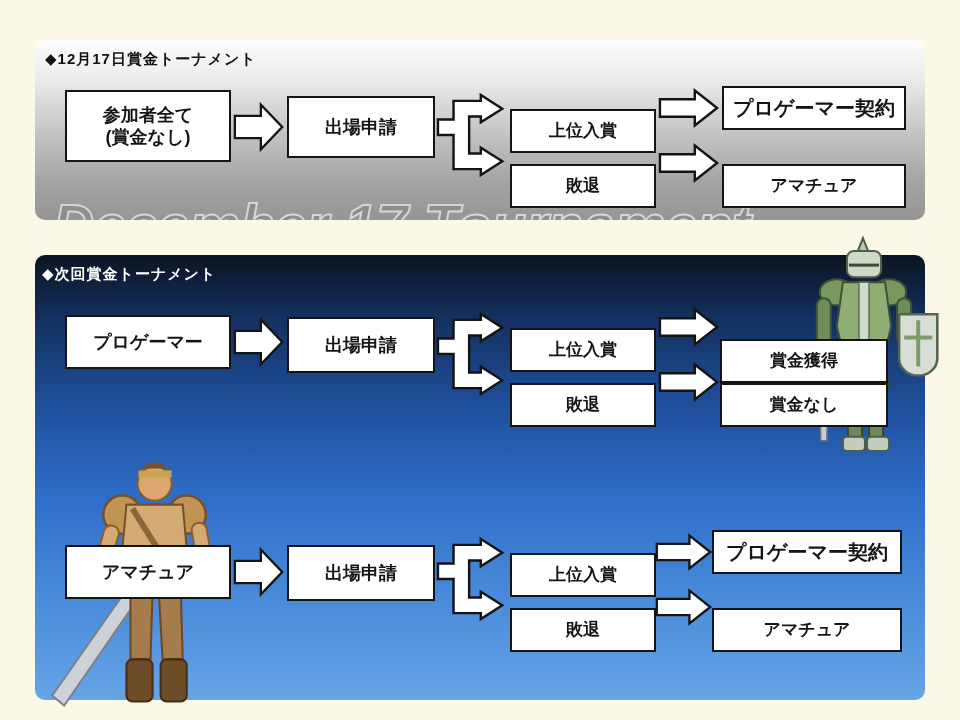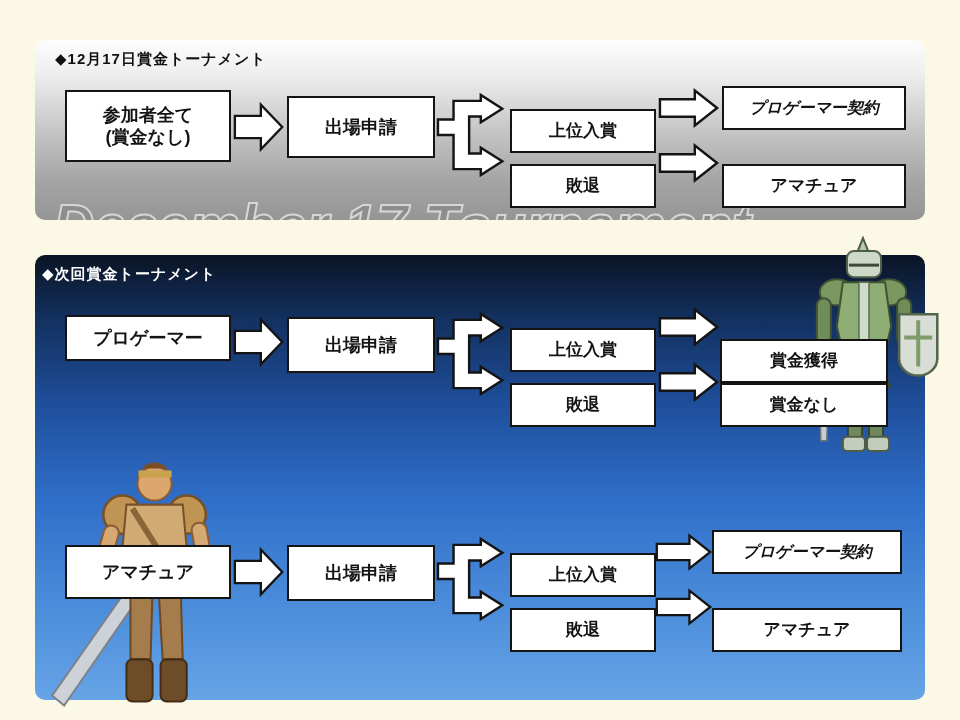--- a/index.html
+++ b/index.html
@@ -13,29 +13,29 @@
     left:35px; top:40px; width:890px; height:180px;
     background:linear-gradient(180deg,#fdfdfd 0%,#ededed 20%,#c6c6c6 50%,#a5a5a5 78%,#959595 100%);
   }
   #next-panel {
     left:35px; top:255px; width:890px; height:445px;
     background:linear-gradient(180deg,#0a1424 0%,#13305e 14%,#1f4f9c 34%,#2f6ec9 55%,#4a8cda 78%,#66a4e6 100%);
   }
   .panel-title {
     position:absolute; font-weight:bold; font-size:15px; letter-spacing:1px; z-index:4;
   }
-  #dec-title { left:20px; top:10px; color:#111; }
+  #dec-title { left:10px; top:10px; color:#111; }
   #next-title { left:7px; top:10px; color:#ffffff; }
   .fbox {
     position:absolute; background:#ffffff; border:2px solid #141414;
     display:flex; flex-direction:column; align-items:center; justify-content:center;
     font-weight:bold; color:#141414; text-align:center; line-height:1.25;
     box-sizing:border-box; z-index:3;
   }
-  .fs18 { font-size:18px; } .fs17 { font-size:17px;margin-top:23px; } .fs16 { font-size:16px;font-style:italic; }
+  .fs18 { font-size:18px; } .fs17 { font-size:17px;margin-top:23px; } .fs16 { font-size:20px; }
   .arrow { position:absolute; z-index:3; }
   .arrow polygon, .arrow path { fill:#ffffff; stroke:#141414; stroke-width:2.5; stroke-linejoin:miter; }
   .watermark {
     position:absolute; font-weight:bold; font-style:italic; white-space:nowrap;
     letter-spacing:0px; z-index:1; pointer-events:none;
   }
   #wm-dec {
     left:18px; top:152px; font-size:57px; color:#8d8d8d;
     -webkit-text-stroke:2px #d6d6d6;
     text-shadow:0 0 1px #e8e8e8;
@@ -130,21 +130,21 @@
   <path d="M96,52 l44,70" stroke="#8a6538" stroke-width="6"></path>
   <rect x="62" y="68" width="15" height="54" rx="7" fill="#d6a872" stroke="#8a5c32" stroke-width="2" transform="rotate(16 69 95)"></rect>
   <rect x="158" y="66" width="15" height="50" rx="7" fill="#d6a872" stroke="#8a5c32" stroke-width="2" transform="rotate(-10 165 91)"></rect>
   <rect x="92" y="118" width="52" height="14" fill="#6d4826" stroke="#4a2f17" stroke-width="2"></rect>
   <path d="M94,132 h22 l-2,70 h-20 z" fill="#a57c4c" stroke="#6d4826" stroke-width="2"></path>
   <path d="M122,132 h22 l2,70 h-20 z" fill="#a57c4c" stroke="#6d4826" stroke-width="2"></path>
   <rect x="90" y="202" width="26" height="42" rx="6" fill="#6d4c28" stroke="#452c14" stroke-width="2"></rect>
   <rect x="124" y="202" width="26" height="42" rx="6" fill="#6d4c28" stroke="#452c14" stroke-width="2"></rect>
 </svg>
 
-<div class="fbox fs18" style="left:65px; top:315px; width:166px; height:46px;">
+<div class="fbox fs18" style="left:65px; top:315px; width:166px; height:54px;">
   <span>プロゲーマー</span>
 </div>
 
 <svg class="arrow" style="left:233px; top:312px;" width="52" height="60" viewBox="0 0 56 60">
   <polygon points="2,18 30,18 30,6 53,30 30,54 30,42 2,42"></polygon>
 </svg>
 
 <div class="fbox fs18" style="left:287px; top:317px; width:148px; height:56px;">
   <span>出場申請</span>
 </div>

